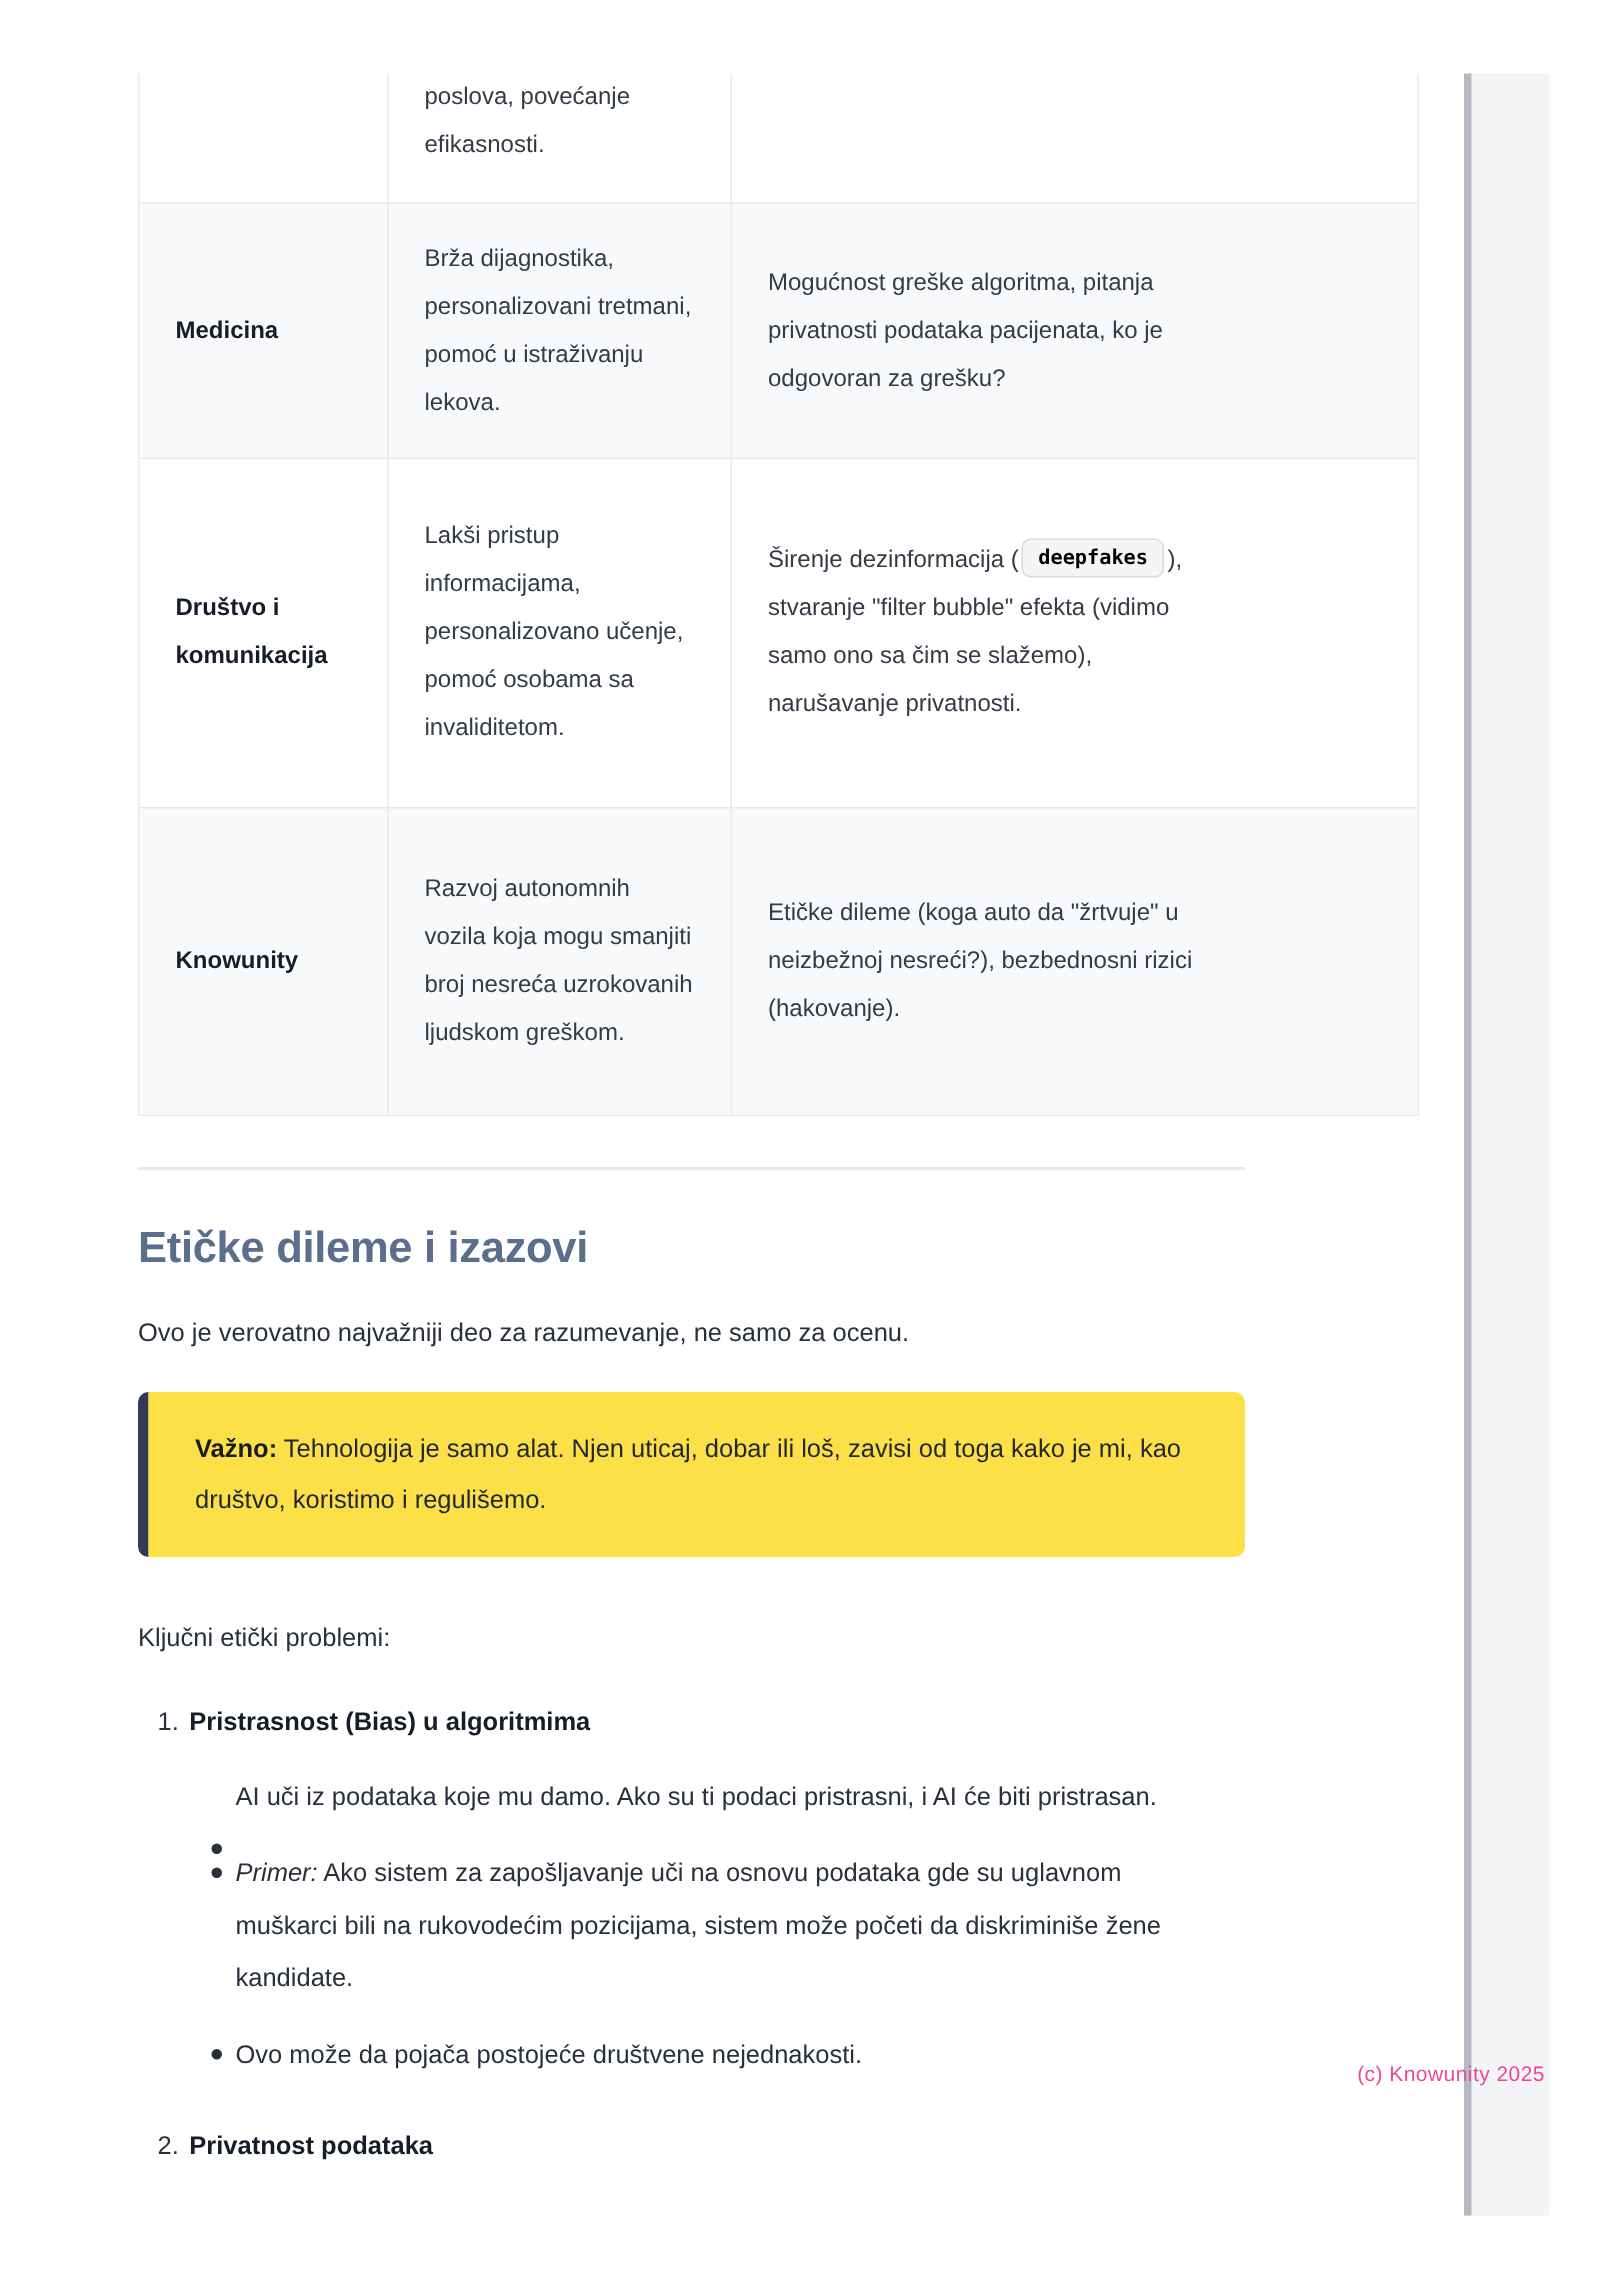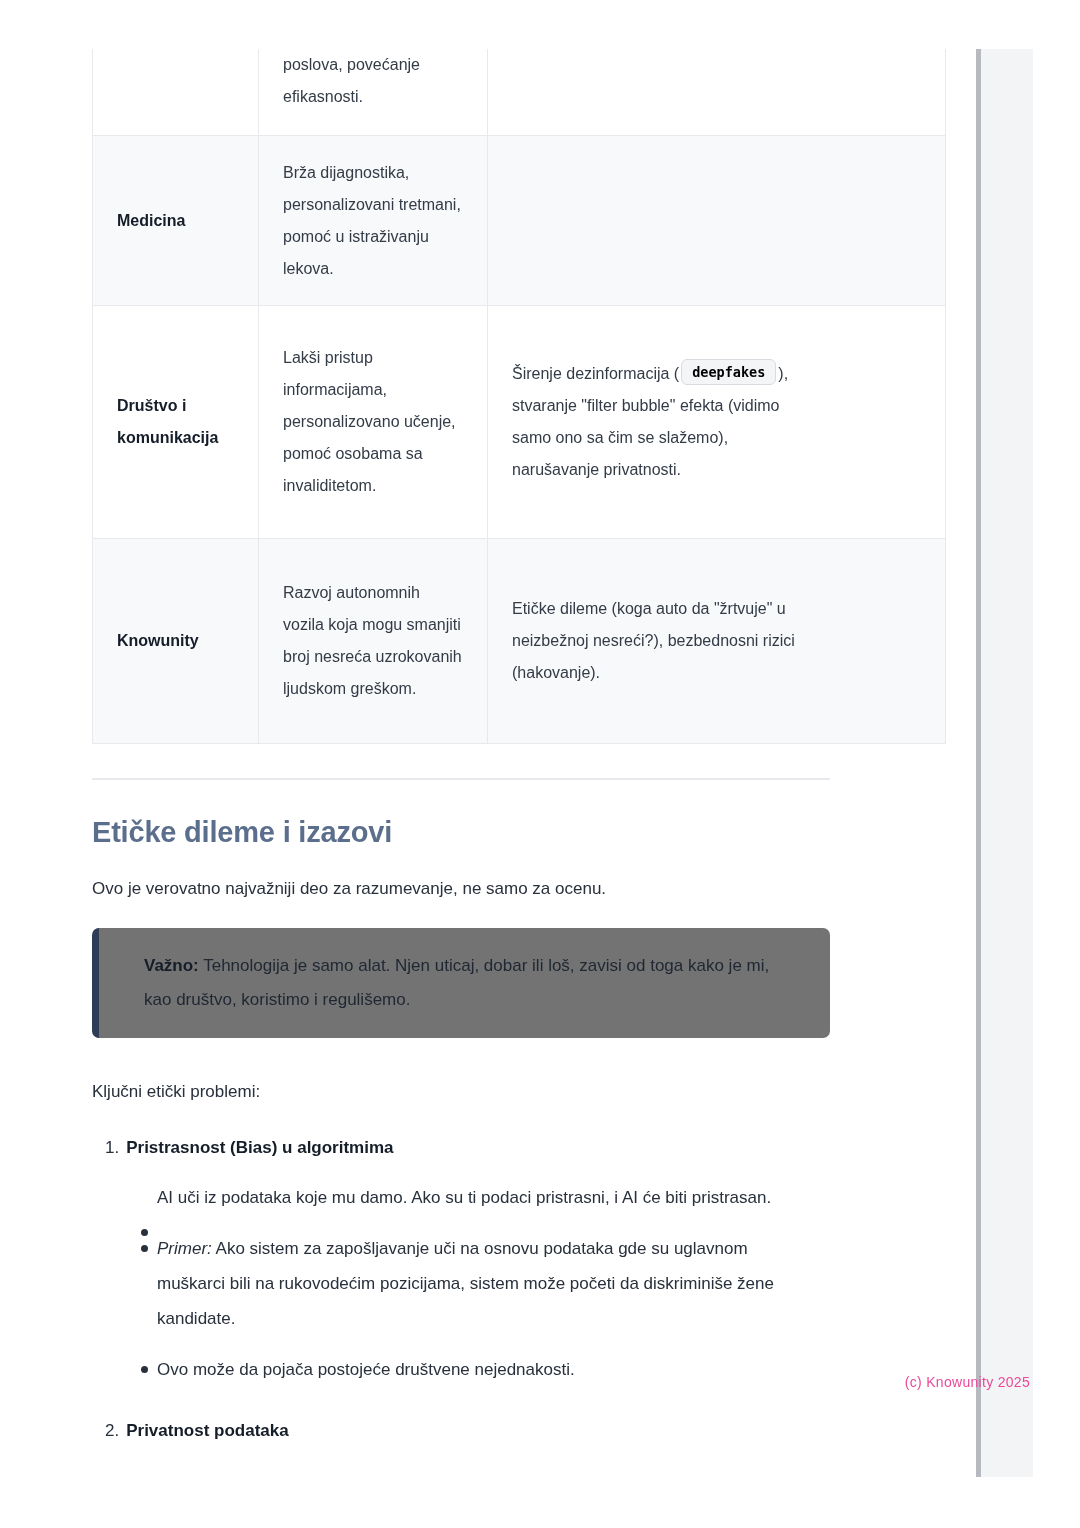--- a/index.html
+++ b/index.html
@@ -31,22 +31,22 @@
   .code-chip { display:inline-block; font-family:"DejaVu Sans Mono","Liberation Mono",monospace;
                font-weight:bold; font-size:13.5px; color:#000000; background:#f4f5f7;
                border:1px solid #d7dade; border-radius:6px; padding:0 10px; line-height:24px;
                vertical-align:2px; margin:0 2px; }
 
   .divider { height:2px; background:#e7e9ec; margin-top:34px; }
 
   .sec-heading { margin-top:36px; font-size:29px; font-weight:bold; color:#5b6e8c; letter-spacing:-0.2px; }
   .intro { margin-top:26px; font-size:17px; line-height:28px; color:#28303c; }
 
-  .callout { margin-top:25px; background:#737373; border-left:7px solid #2e3d55;
-             border-radius:7px; padding:21px 30px 21px 45px; font-size:17px; line-height:34px; color:#1f2732; }
+  .callout { margin-top:25px; background:#fde047; border-left:7px solid #2e3d55;
+             border-radius:7px; padding:21px 30px 21px 31px; font-size:17px; line-height:34px; color:#1f2732; }
   .callout b { color:#151d29; }
 
   .list-intro { margin-top:42px; font-size:17px; line-height:24px; color:#28303c; }
 
   .ol-item { margin-top:32px; padding-left:13px; font-size:17px; line-height:24px; }
   .ol-item .num { color:#28303c; margin-right:7px; }
   .ol-item .ttl { font-weight:bold; color:#151d29; }
 
   .bullets { margin-top:20px; }
   .bullet { display:flex; padding-left:48px; margin-top:16px; font-size:17px; line-height:35px; color:#28303c; }
@@ -82,20 +82,23 @@
           <div></div>
         </div>
       </div>
 
       <div class="trow r1 alt">
         <div class="cell c1">
           <div>Medicina</div>
         </div>
         <div class="cell c2">
           <div>Brža dijagnostika, personalizovani tretmani, pomoć u istraživanju lekova.</div>
+        </div>
+        <div class="cell c3">
+          <div>Mogućnost greške algoritma, pitanja privatnosti podataka pacijenata, ko je odgovoran za grešku?</div>
         </div>
       </div>
 
       <div class="trow r2">
         <div class="cell c1">
           <div>Društvo i komunikacija</div>
         </div>
         <div class="cell c2">
           <div>Lakši pristup informacijama, personalizovano učenje, pomoć osobama sa invaliditetom.</div>
         </div>

